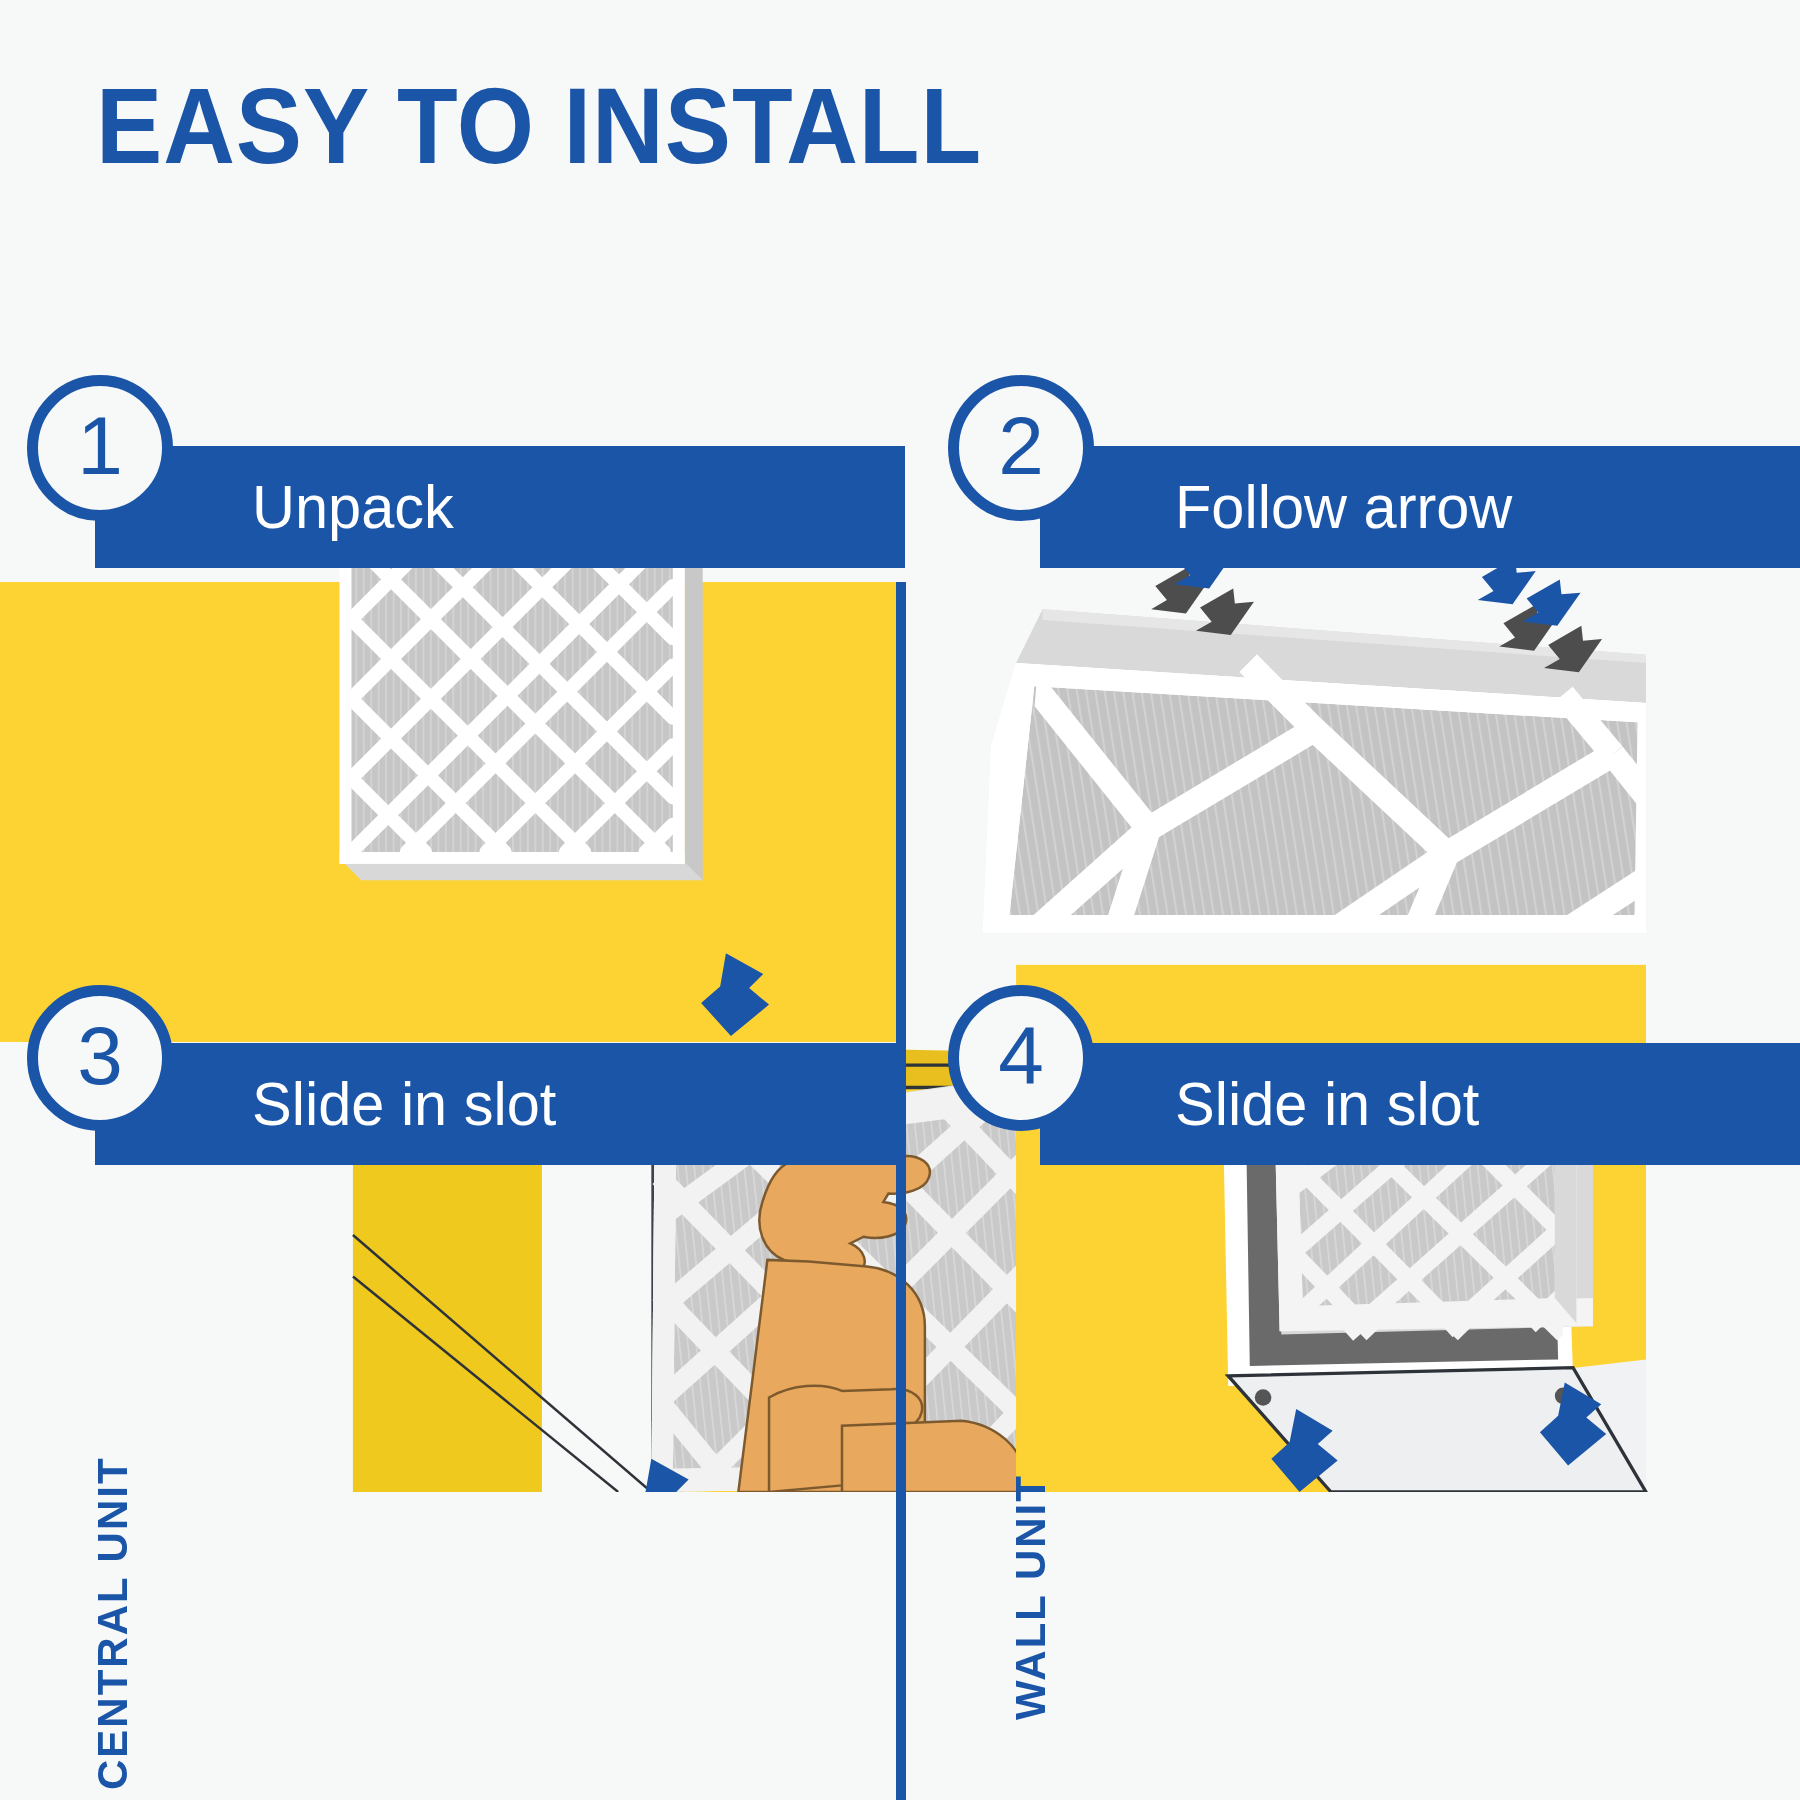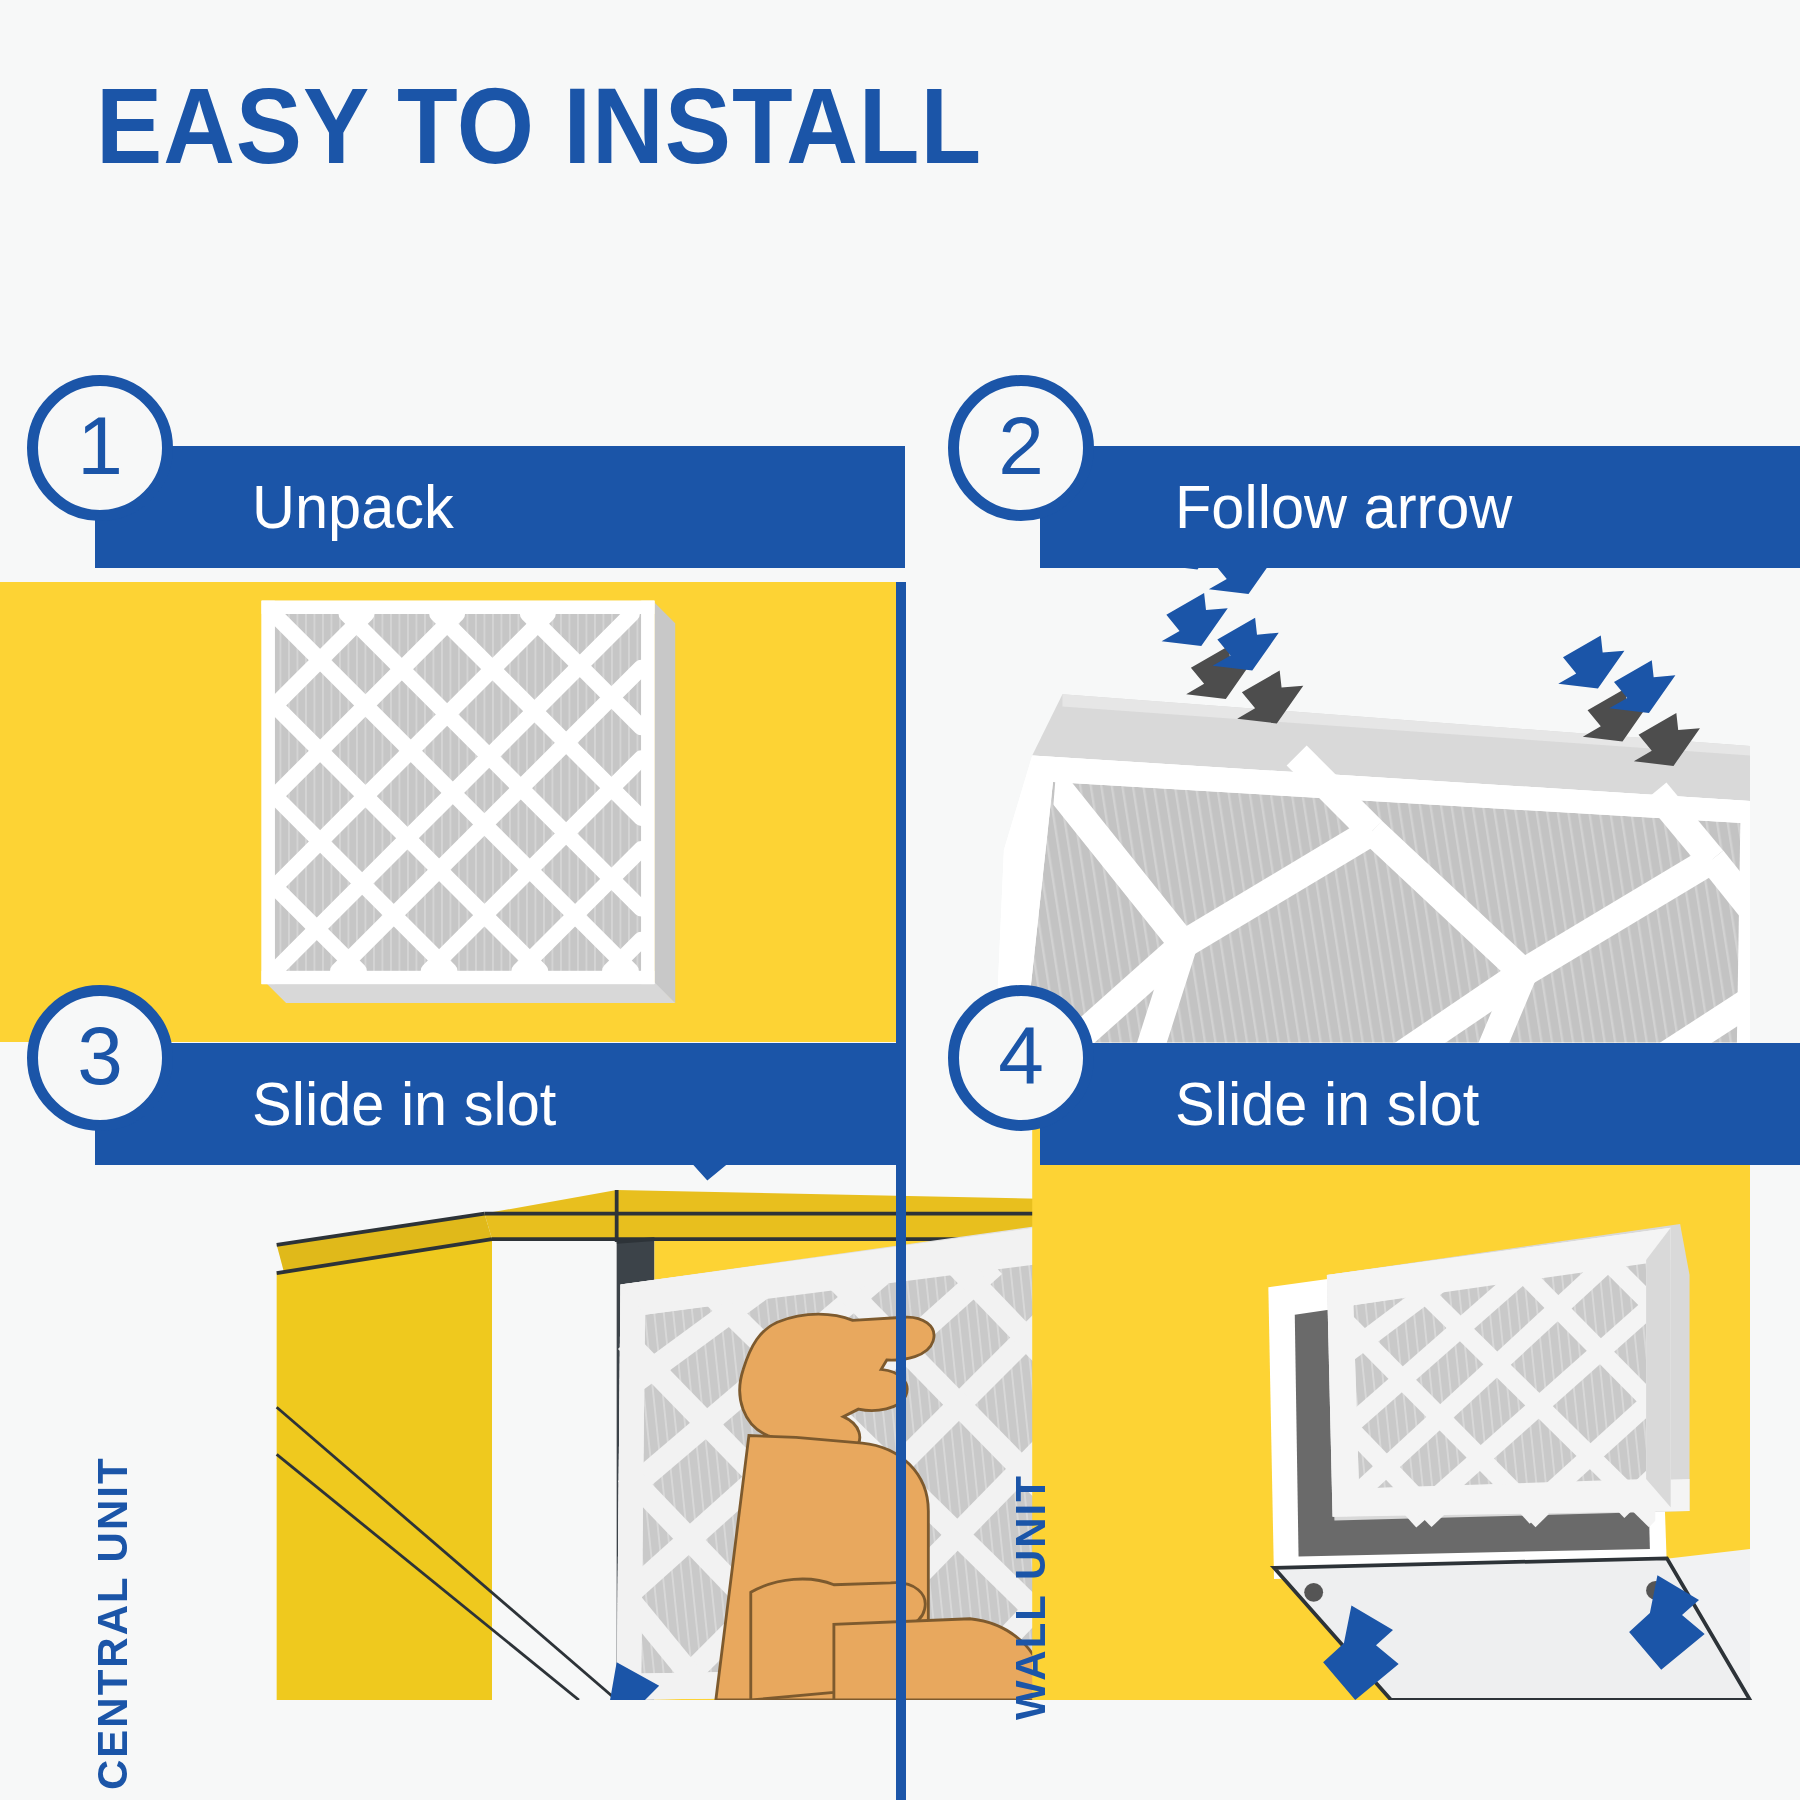--- a/index.html
+++ b/index.html
@@ -2,21 +2,21 @@
 <html><head>
 <meta charset="utf-8">
 <style>
   html,body{margin:0;padding:0;}
   body{
     width:1800px;height:1800px;
     background:#f7f8f8;
     font-family:"Liberation Sans","DejaVu Sans",sans-serif;
     overflow:hidden;
   }
-  #root{position:relative;width:1800px;height:1700px;background:#f7f8f8;}
+  #root{position:relative;width:1800px;height:1492px;background:#f7f8f8;}
 
   
   .page-title{
     position:absolute;left:96px;top:72px;
     font-size:108px;line-height:108px;
     font-weight:bold;
     letter-spacing:1px;
     color:#1b55a8;
     transform:scaleX(.92);
     transform-origin:left top;

